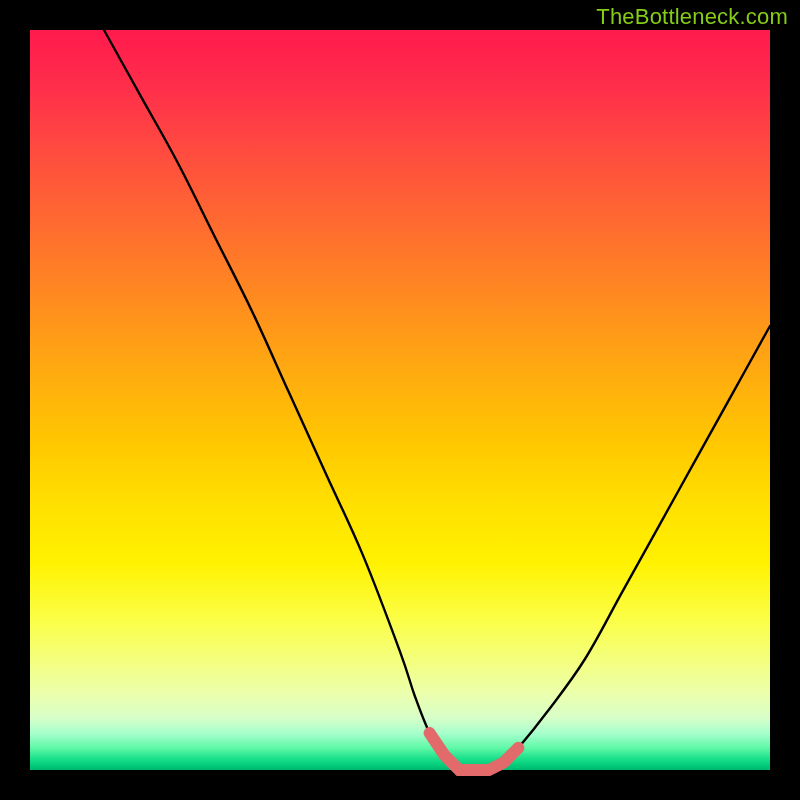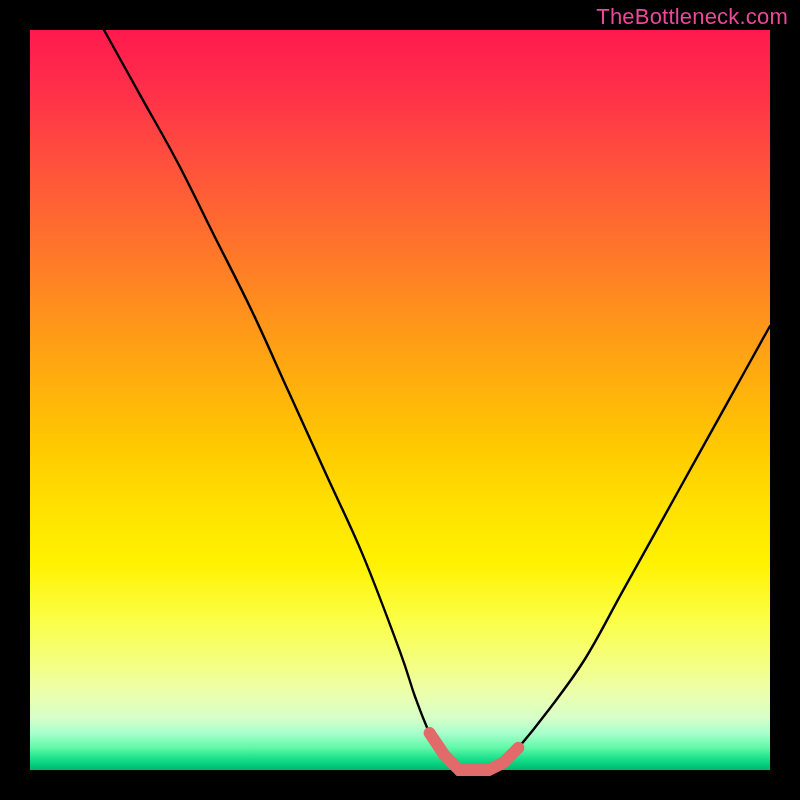--- a/index.html
+++ b/index.html
@@ -42,21 +42,21 @@
       #60f8a8 97%,
       #18e08a 98.5%,
       #00c878 99.5%,
       #00b86e 100%
     );
   }
   .watermark {
     position: absolute;
     top: 4px;
     right: 12px;
-    color: #ec4899;
+    color: #84cc16;
     font-size: 22px;
     font-weight: 500;
     letter-spacing: 0.2px;
     user-select: none;
   }
   svg.curve {
     position: absolute;
     left: 0;
     top: 0;
     width: 740px;

